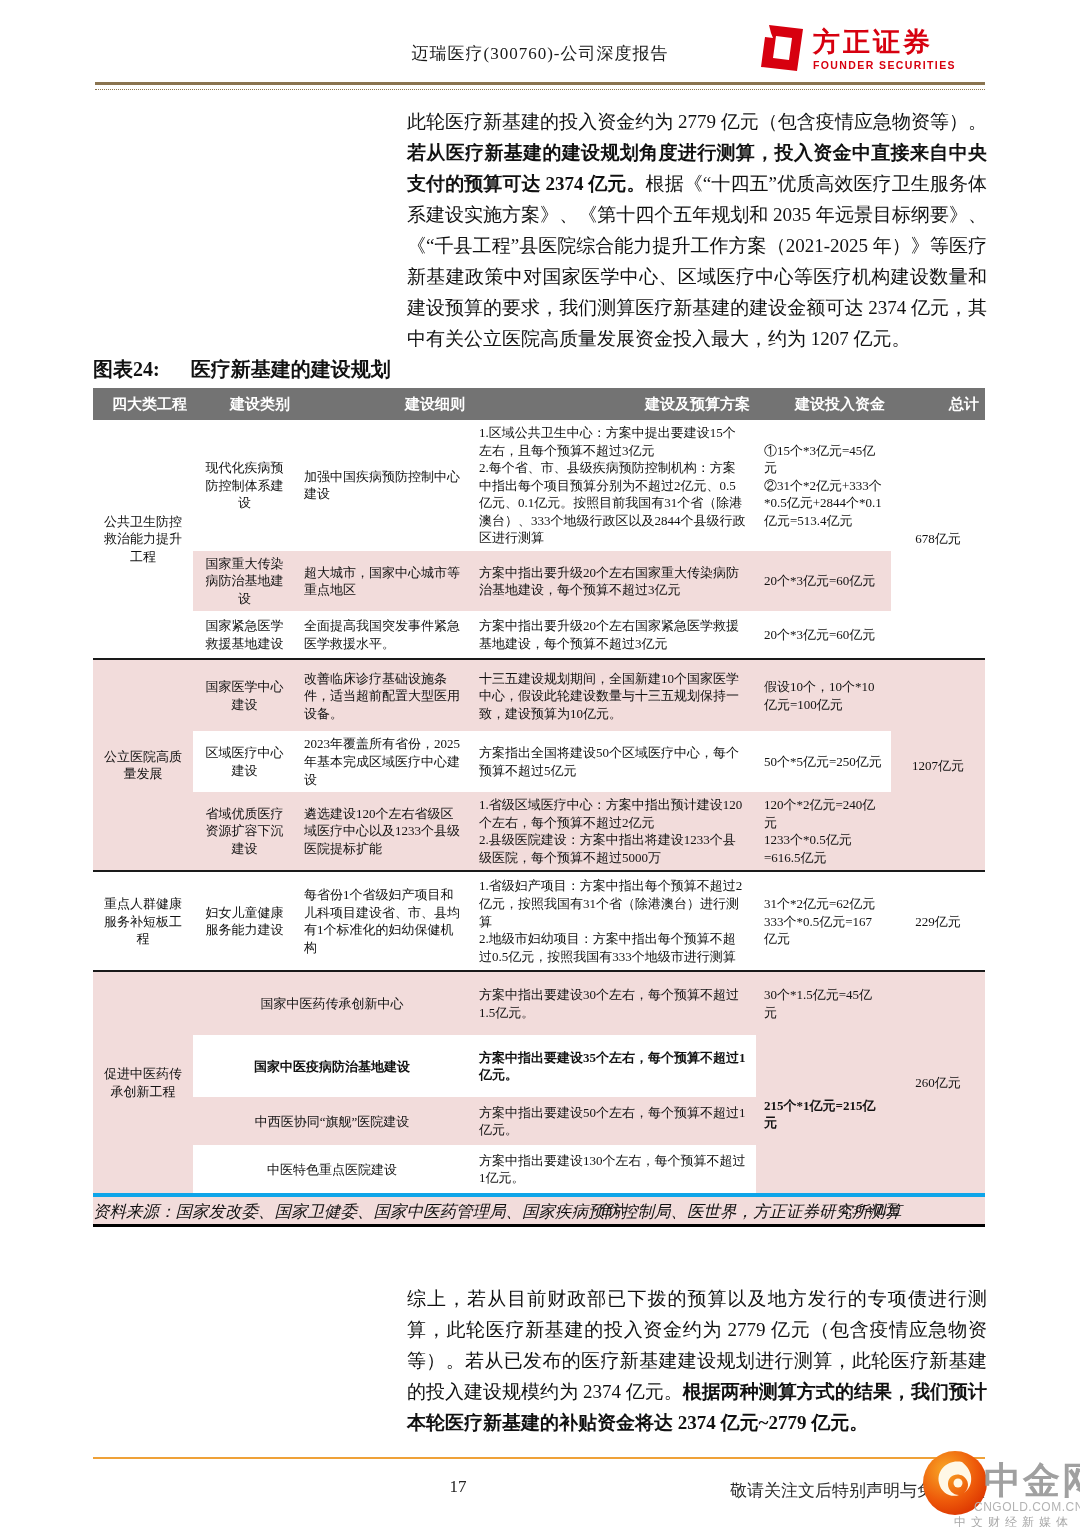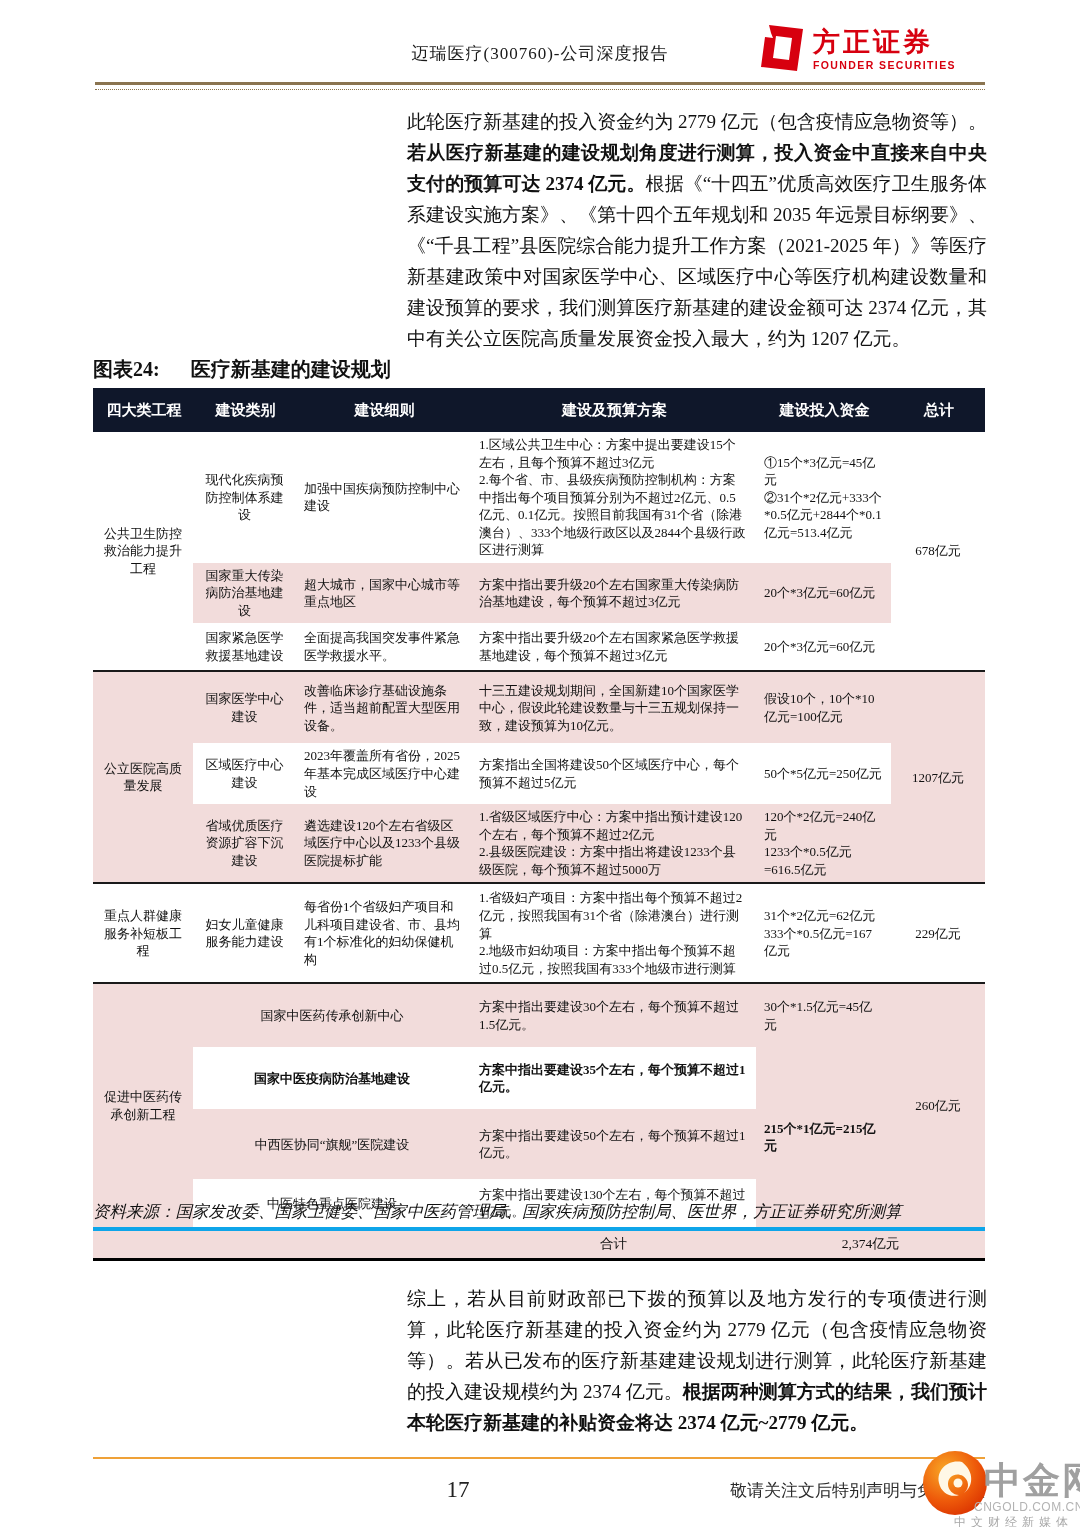--- a/index.html
+++ b/index.html
@@ -33,22 +33,22 @@
     position:absolute; top:356px; left:93px; width:892px;
     font-size:20px; font-weight:600; color:#111;
     padding-bottom:7px; border-bottom:3px solid #111;
   }
   .figure-label .fig-no { margin-right:26px; }
   .chart-table { position:absolute; top:388px; left:93px; width:892px;
     border-collapse:collapse; table-layout:fixed;
     border-bottom:3px solid #000;
   }
   .chart-table th {
-    background:#0f172a; color:#fff; font-weight:bold; font-size:15px;
-    text-align:center; padding:5px 6px 5px 8px; height:44px; vertical-align:middle;
+    background:#737373; color:#fff; font-weight:bold; font-size:15px;
+    text-align:right; padding:5px 6px 5px 8px; height:32px; vertical-align:middle;
   }
   .chart-table td {
     font-size:13px; line-height:1.35; vertical-align:middle;
     padding:4px 8px; color:#111;
   }
   .w { background:#ffffff; }
   .p { background:#f2dcdb; }
   .c1 { text-align:center; }
   .c2 { text-align:center; }
   .c3 { text-align:left; }
@@ -56,21 +56,21 @@
   .c5 { text-align:left; white-space:pre-wrap; }
   .c6 { text-align:center; }
   tr.sec-start td { border-top:2px solid #1a1a1a; }
   tr.total-row td { border-top:4px solid #0ea5e9; text-align:center; font-size:13.5px; }
   .source-note {
     position:absolute; top:1198px; left:93px; width:892px;
     font-style:italic; font-size:16.5px; line-height:27px; color:#111;
   }
   
   .footer-rule { position:absolute; top:1457px; left:93px; width:892px; border-top:2px solid #efa138; }
-  .page-num { position:absolute; top:1477px; left:0; width:916px; text-align:center; font-size:23px; color:#222; }
+  .page-num { position:absolute; top:1477px; left:0; width:916px; text-align:center; font-size:17px; color:#222; }
   .disclaimer {
     position:absolute; top:1479px; right:95px;
     font-family:"Liberation Sans", sans-serif; font-size:17px; color:#2b2b2b;
   }
   
   .watermark { position:absolute; left:880px; top:1448px; width:200px; height:79px; z-index:5; }
   .wm-circle { position:absolute; left:42px; top:2px; width:66px; height:66px; }
   .wm-name {
     position:absolute; left:104px; top:8px;
     font-family:"Liberation Sans", sans-serif; font-weight:bold;
@@ -191,21 +191,21 @@
           <td class="c2 p" colspan="2">国家中医药传承创新中心</td>
           <td class="c4 p">方案中指出要建设30个左右，每个预算不超过1.5亿元。</td>
           <td class="c5 p">30个*1.5亿元=45亿元</td>
           <td class="c6 p" rowspan="4">260亿元</td>
         </tr>
         <tr style="height: 62px; font-weight: bold;">
           <td class="c2 w" colspan="2">国家中医疫病防治基地建设</td>
           <td class="c4 w">方案中指出要建设35个左右，每个预算不超过1亿元。</td>
           <td class="c5 p" rowspan="3">215个*1亿元=215亿元</td>
         </tr>
-        <tr style="height: 70px;">
+        <tr style="height: 48px;">
           <td class="c2 p" colspan="2">中西医协同“旗舰”医院建设</td>
           <td class="c4 p">方案中指出要建设50个左右，每个预算不超过1亿元。</td>
         </tr>
         <tr style="height: 50px;">
           <td class="c2 w" colspan="2">中医特色重点医院建设</td>
           <td class="c4 w">方案中指出要建设130个左右，每个预算不超过1亿元。</td>
         </tr>
         <tr class="total-row" style="height: 24px;">
           <td class="p" colspan="3"></td>
           <td class="p">合计</td>

